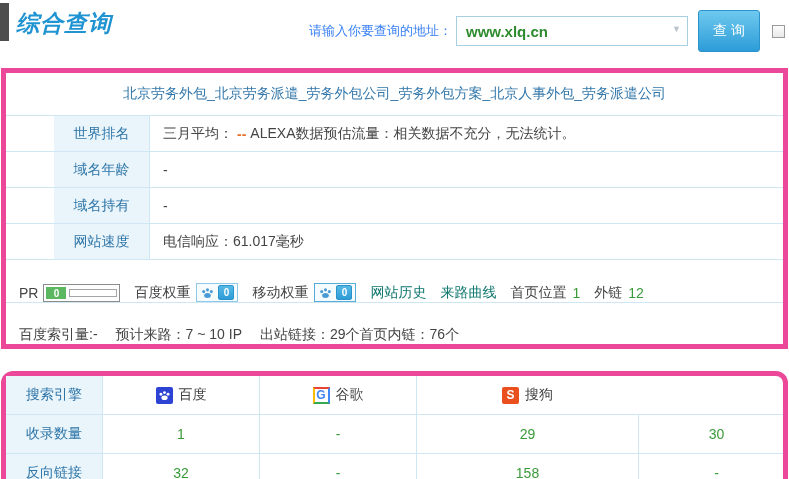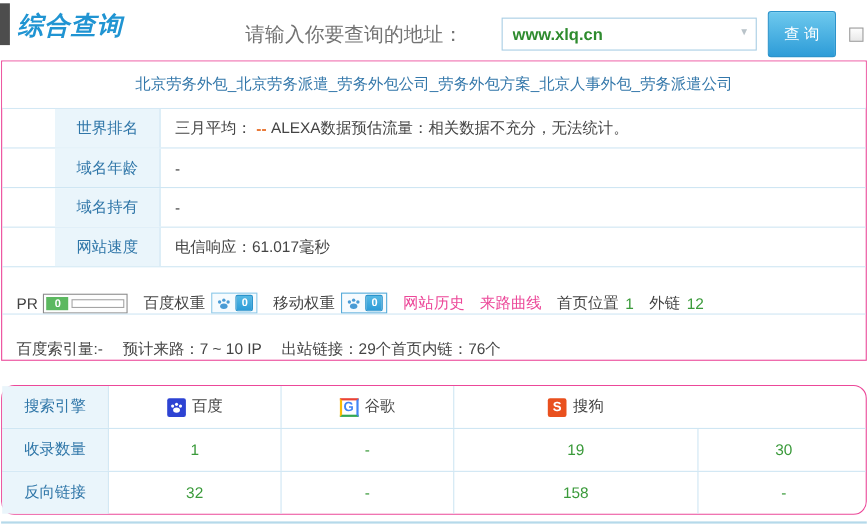--- a/index.html
+++ b/index.html
@@ -15,22 +15,22 @@
   .accent-bar {
     position: absolute; left: 0; top: 3px;
     width: 9px; height: 38px; background: #4d4d4d;
   }
   .hdr h1 {
     position: absolute; left: 16px; top: 8px;
     font-size: 23px; font-weight: 700; font-style: italic;
     color: #2094d2; letter-spacing: 1px;
   }
   .search-zone { position: absolute; right: 4px; top: 10px; display: flex; align-items: center; }
-  .search-label { font-size: 18px; color: #737373; margin-right: 4px; text-align: right; }
-  .input-wrap { position: relative; margin-left: 31px; }
+  .search-label { font-size: 13px; color: #3b82f6; margin-right: 4px; text-align: right; }
+  .input-wrap { position: relative; }
   .input-wrap input {
     width: 232px; height: 30px; border: 1px solid #a8cee4;
     padding: 0 22px 0 9px; font-size: 15px; font-weight: 700;
     color: #2e8b2e; font-family: "Liberation Sans", "DejaVu Sans", sans-serif;
     outline: none;
   }
   .caret {
     position: absolute; right: 7px; top: 9px; font-size: 9px; color: #b9c3c9;
     cursor: pointer; line-height: 1;
   }
@@ -41,39 +41,39 @@
     color: #fff; font-size: 14px; cursor: pointer;
     font-family: "Liberation Sans", "DejaVu Sans", sans-serif;
   }
   .hdr-checkbox {
     margin-left: 12px; width: 13px; height: 13px;
     border: 1px solid #9a9a9a; background: linear-gradient(#fdfdfd, #e8e8e8);
     display: inline-block; cursor: pointer;
   }
 
   
-  .tbl { border: 1px solid #ec4899; margin: 5px 1px 0 1px; }
+  .tbl { border: 5px solid #ec4899; margin: 18px 1px 0 1px; }
   .row { display: flex; border-top: 1px solid #cfe6f3; }
   .label-cell {
     width: 96px; flex: 0 0 96px; background: #eaf5fb;
     border-right: 1px solid #cfe6f3;
     display: flex; align-items: center; justify-content: center;
     font-size: 14px; color: #2f76a8;
   }
   .val-cell {
     flex: 1; display: flex; align-items: center;
     padding-left: 13px; font-size: 14px; color: #444;
   }
   .t-title {
     height: 42px; display: flex; align-items: center; justify-content: center;
     font-size: 14px; color: #3377aa; cursor: pointer; background: #fff;
   }
   .r36 { height: 36px; padding-left: 48px; }
   .orange { color: #e8702a; font-weight: 700; margin: 0 4px; }
-  a.glink { color: #ec4899; text-decoration: none; cursor: pointer; }
+  a.glink { color: #0f766e; text-decoration: none; cursor: pointer; }
 
   
   .seo-right { flex: 1; display: flex; flex-direction: column; }
   .seo-line1, .seo-line2 {
     height: 42px; display: flex; align-items: flex-end;
     padding-left: 13px; font-size: 14px; gap: 14px;
   }
   .seo-line2 { border-top: 1px solid #cfe6f3; gap: 18px; }
   .pr-wrap { display: inline-flex; align-items: center; gap: 5px; }
   .pr-bar {
@@ -252,21 +252,21 @@
       <div class="g-cell">
         <span class="eng-icon ic-sogou">S</span>
         <span>搜狗</span>
       </div>
     </div>
 
     <div class="g-row">
       <div class="g-cell">收录数量</div>
       <div class="g-cell num">1</div>
       <div class="g-cell num">-</div>
-      <div class="g-cell num">19</div>
+      <div class="g-cell num">29</div>
       <div class="g-cell num">30</div>
     </div>
 
     <div class="g-row">
       <div class="g-cell">反向链接</div>
       <div class="g-cell num">32</div>
       <div class="g-cell num">-</div>
       <div class="g-cell num">158</div>
       <div class="g-cell num">-</div>
     </div>

